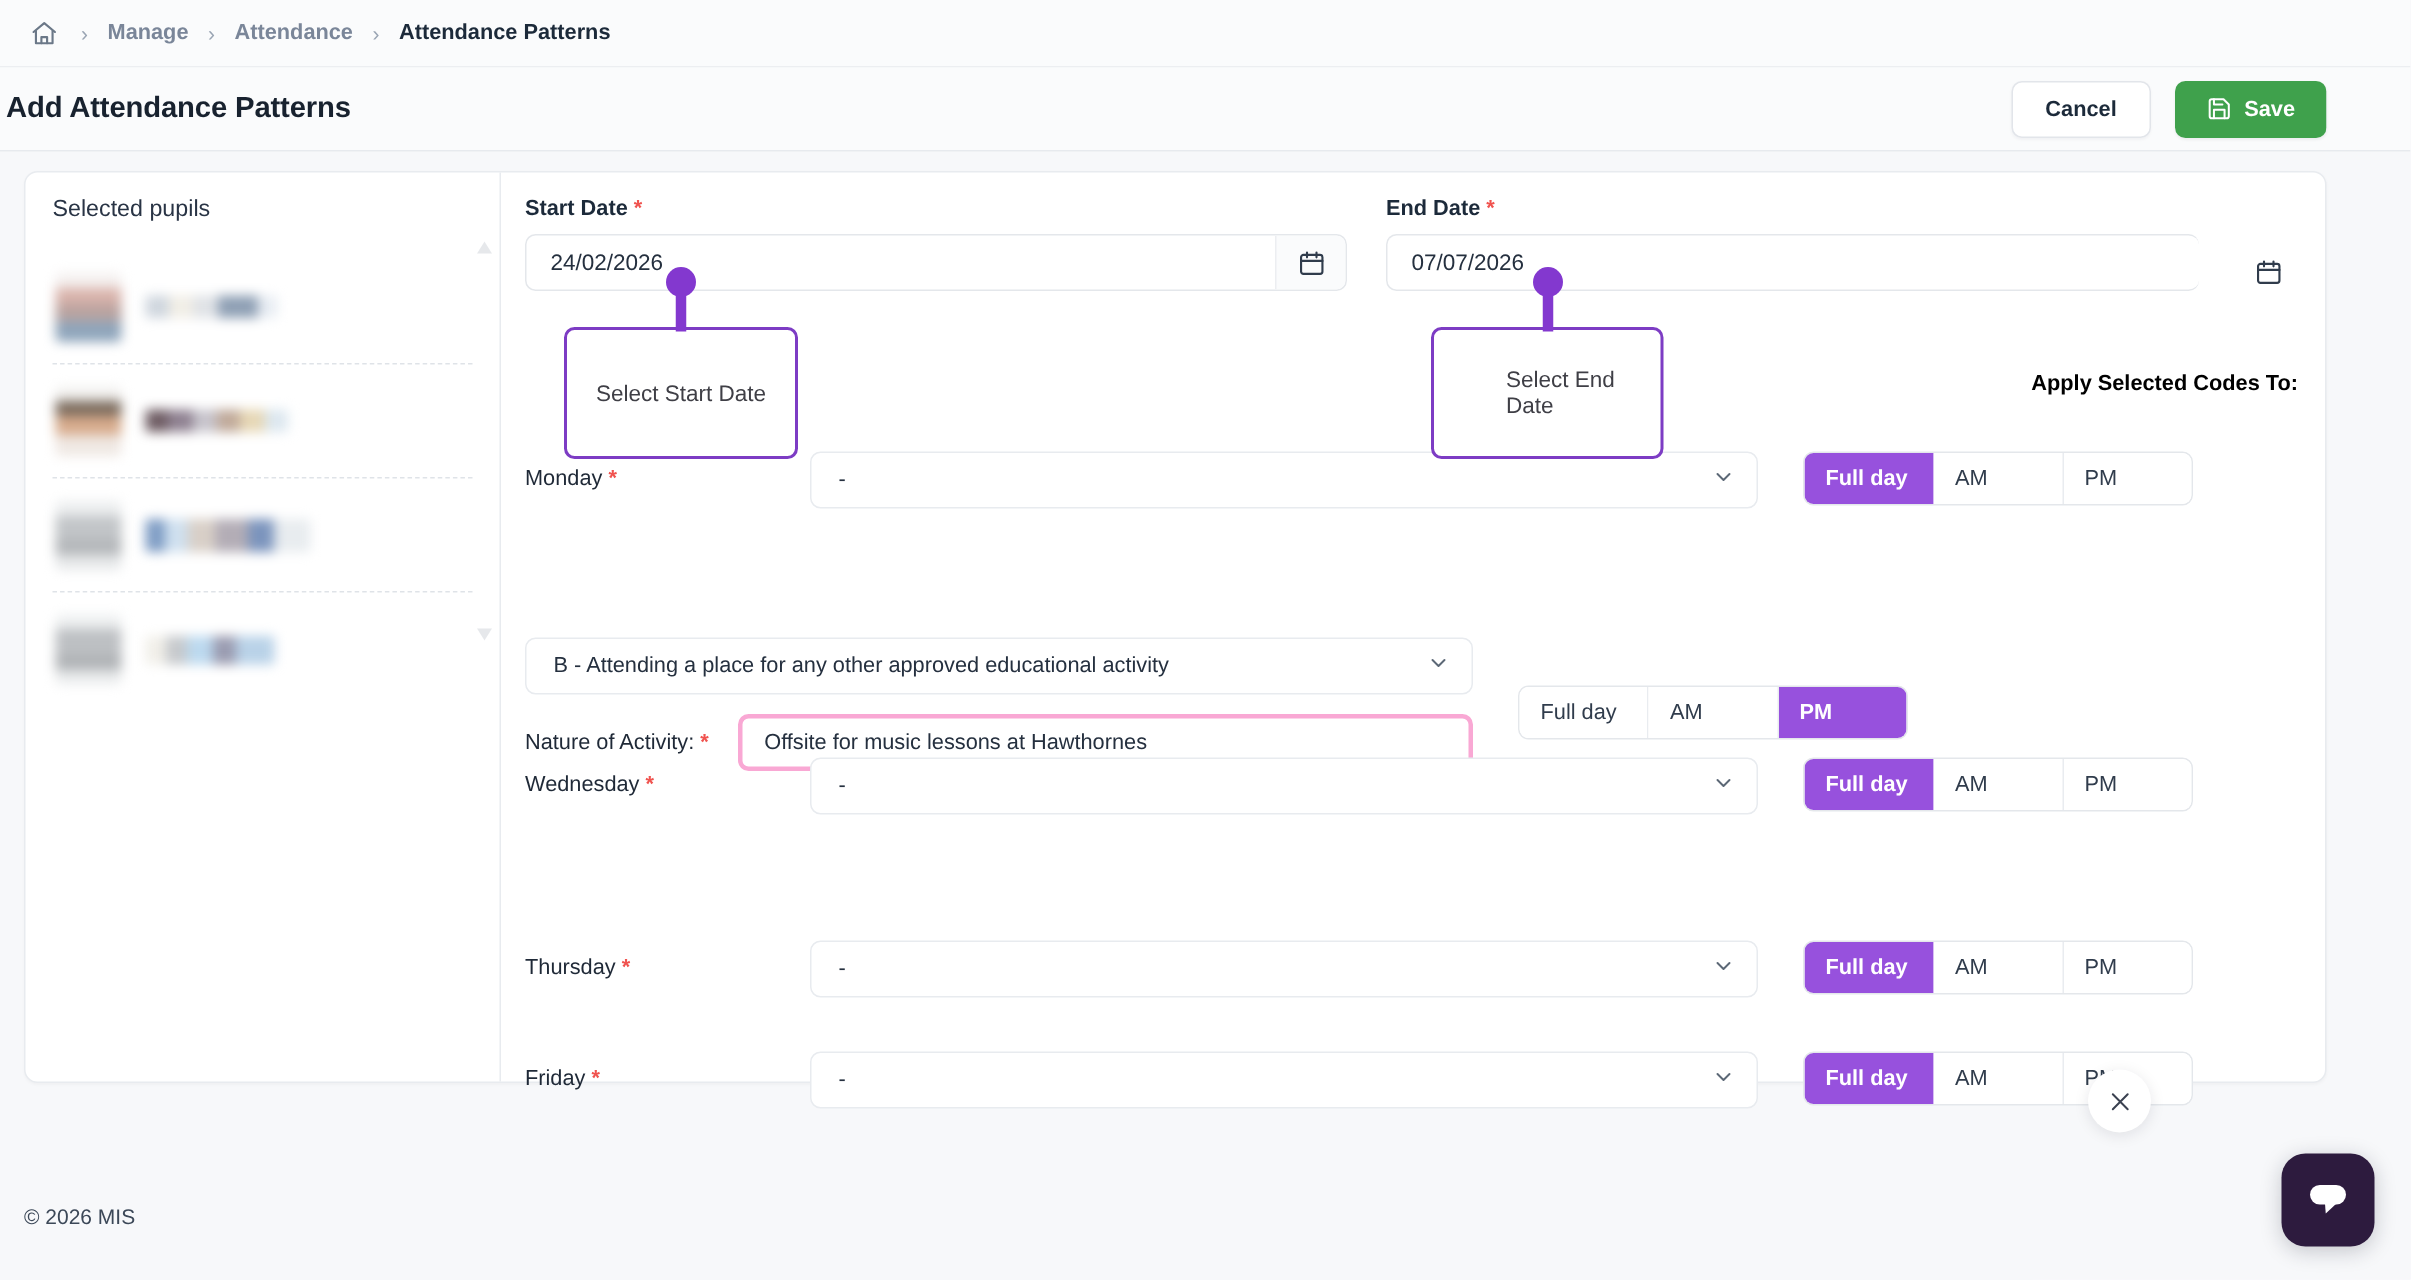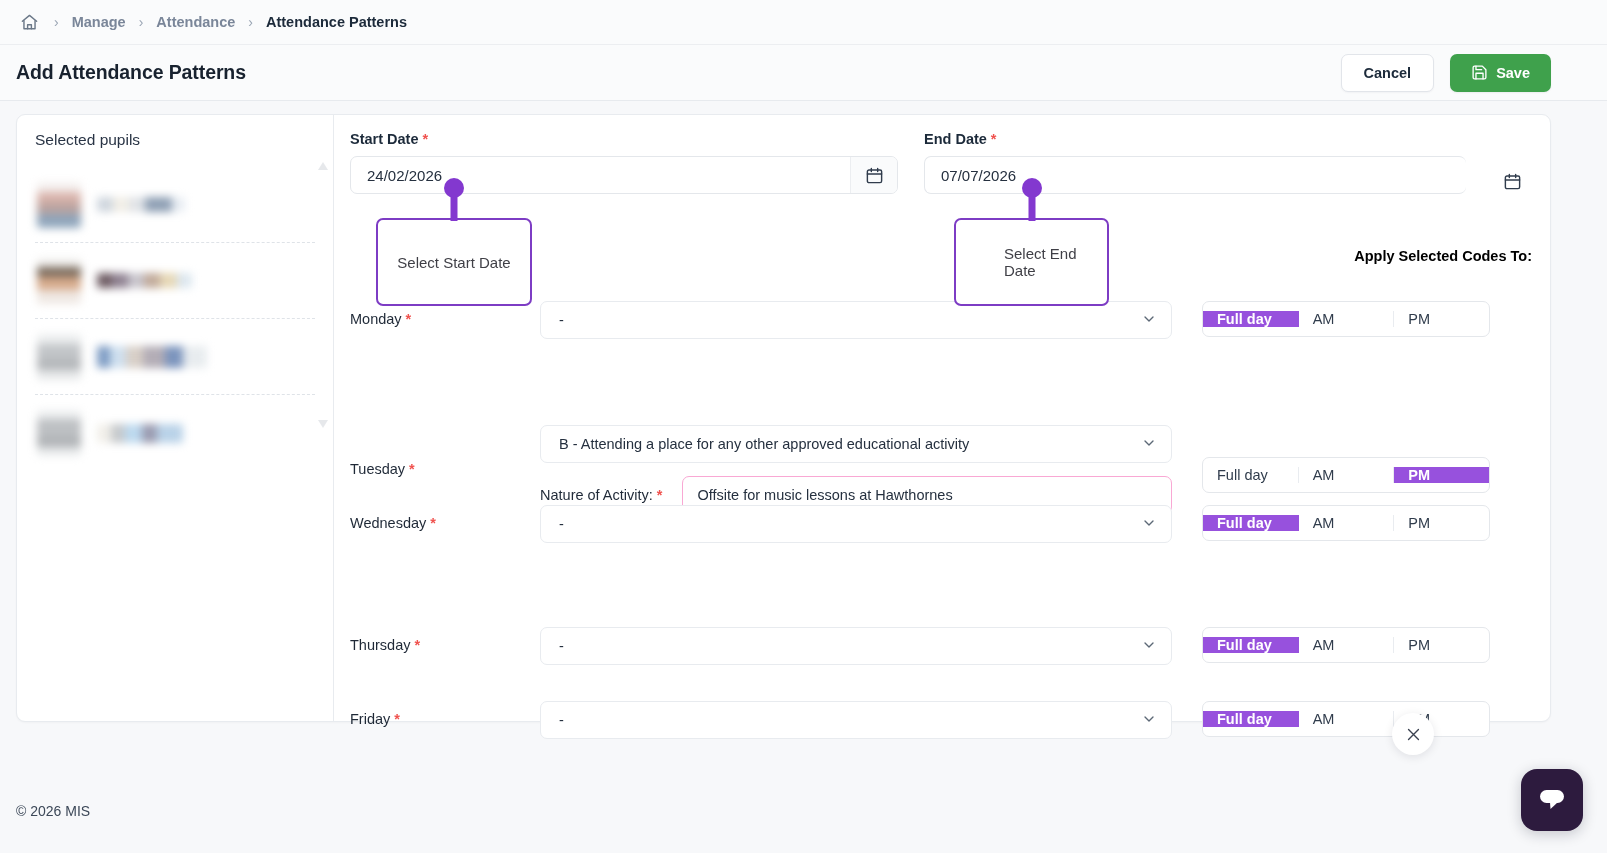--- a/index.html
+++ b/index.html
@@ -24,21 +24,21 @@
     padding: 0 4px; white-space: nowrap;
   }
   .crumb.active { color:#1c2a3a; }
   .crumb-sep { color:#9aa5b4; font-size:14px; padding: 0 9px; line-height:1; }
   .home-icon { display:flex; align-items:center; padding: 0 6px; }
 
   
   .title-bar {
     height: 56px; background:#fafbfc;
     display:flex; align-items:center; justify-content:space-between;
-    padding: 0 56px 0 16px;
+    padding: 0 56px 0 4px;
     border-bottom: 1px solid #e7eaee;
     gap: 32px;
   }
   .page-title { font-size: 19.5px; font-weight: 700; color:#18222f; letter-spacing:-0.1px; }
   .actions { display:flex; align-items:flex-start; gap: 16px; }
   .btn {
     border-radius: 7px; font-size: 14.5px; font-weight: 600;
     display:flex; align-items:center; justify-content:center; gap:8px;
     cursor:pointer; border: 1px solid transparent;
   }
@@ -160,29 +160,28 @@
     display:flex; align-items:center; padding: 0 14px 0 18px;
     font-size: 14.5px; color:#25303f; cursor:pointer; justify-content:space-between;
   }
   .select-box .chev { color:#5c6876; flex:none; margin-left: 10px; }
   .nature-row { display:flex; align-items:center; gap: 0; margin-top: 13px; }
   .nature-label {
     font-size: 14.5px; color:#1f2937; font-weight:500;
     padding-right: 6px; white-space:nowrap; padding-left: 0px;
   }
   .nature-input {
-    flex:1; height: 38px; border:1px solid #f9a8d4; border-radius: 7px;
+    flex:1; height: 38px; border:3px solid #f9a8d4; border-radius: 7px;
     outline:none; padding: 0 14px; font-size: 14.5px; color:#25303f;
     font-family:"Liberation Sans", sans-serif; background:#fff; margin-left: 14px;
   }
   .seg {
-    display:flex; height: 36px; width: 288px; flex:none;
+    display:flex; height: 36px; width: 260px; flex:none;
     border: 1px solid #e4e7eb; border-radius: 7px; overflow:hidden; background:#fff;
     margin-left: 30px;
-    align-items: center;
   }
   .seg-btn {
     flex:1; display:flex; align-items:center; padding-left: 14px;
     font-size: 14.5px; color:#303c4c; cursor:pointer;
     border-right: 1px solid #e9ecf0; background:#fff; font-weight:500;
   }
   .seg-btn:last-child { border-right:none; }
   .seg-btn.on { background:#9751dd; color:#fff; font-weight:700; border-right-color:#9751dd; }
 
   
@@ -343,23 +342,20 @@
             </div>
           </div>
           <div class="seg">
             <div class="seg-btn on">Full day</div>
             <div class="seg-btn">AM</div>
             <div class="seg-btn">PM</div>
           </div>
         </div>
 
         <div class="day-row" style="height:130px;">
-          <div class="daylabel" style="padding-top:86px;">
-            <span>Tuesday</span><span class="req">*</span>
-          </div>
           <div class="day-controls" style="padding-top:50px;">
             <div class="select-box">
               <span>B - Attending a place for any other approved educational activity</span>
               <span class="chev">
                 <svg width="16" height="16" viewBox="0 0 24 24" fill="none" stroke="#5c6876" stroke-width="2" stroke-linecap="round" stroke-linejoin="round">
                     <path d="m6 9 6 6 6-6"></path>
                   </svg>
               </span>
             </div>
             <div class="nature-row">

